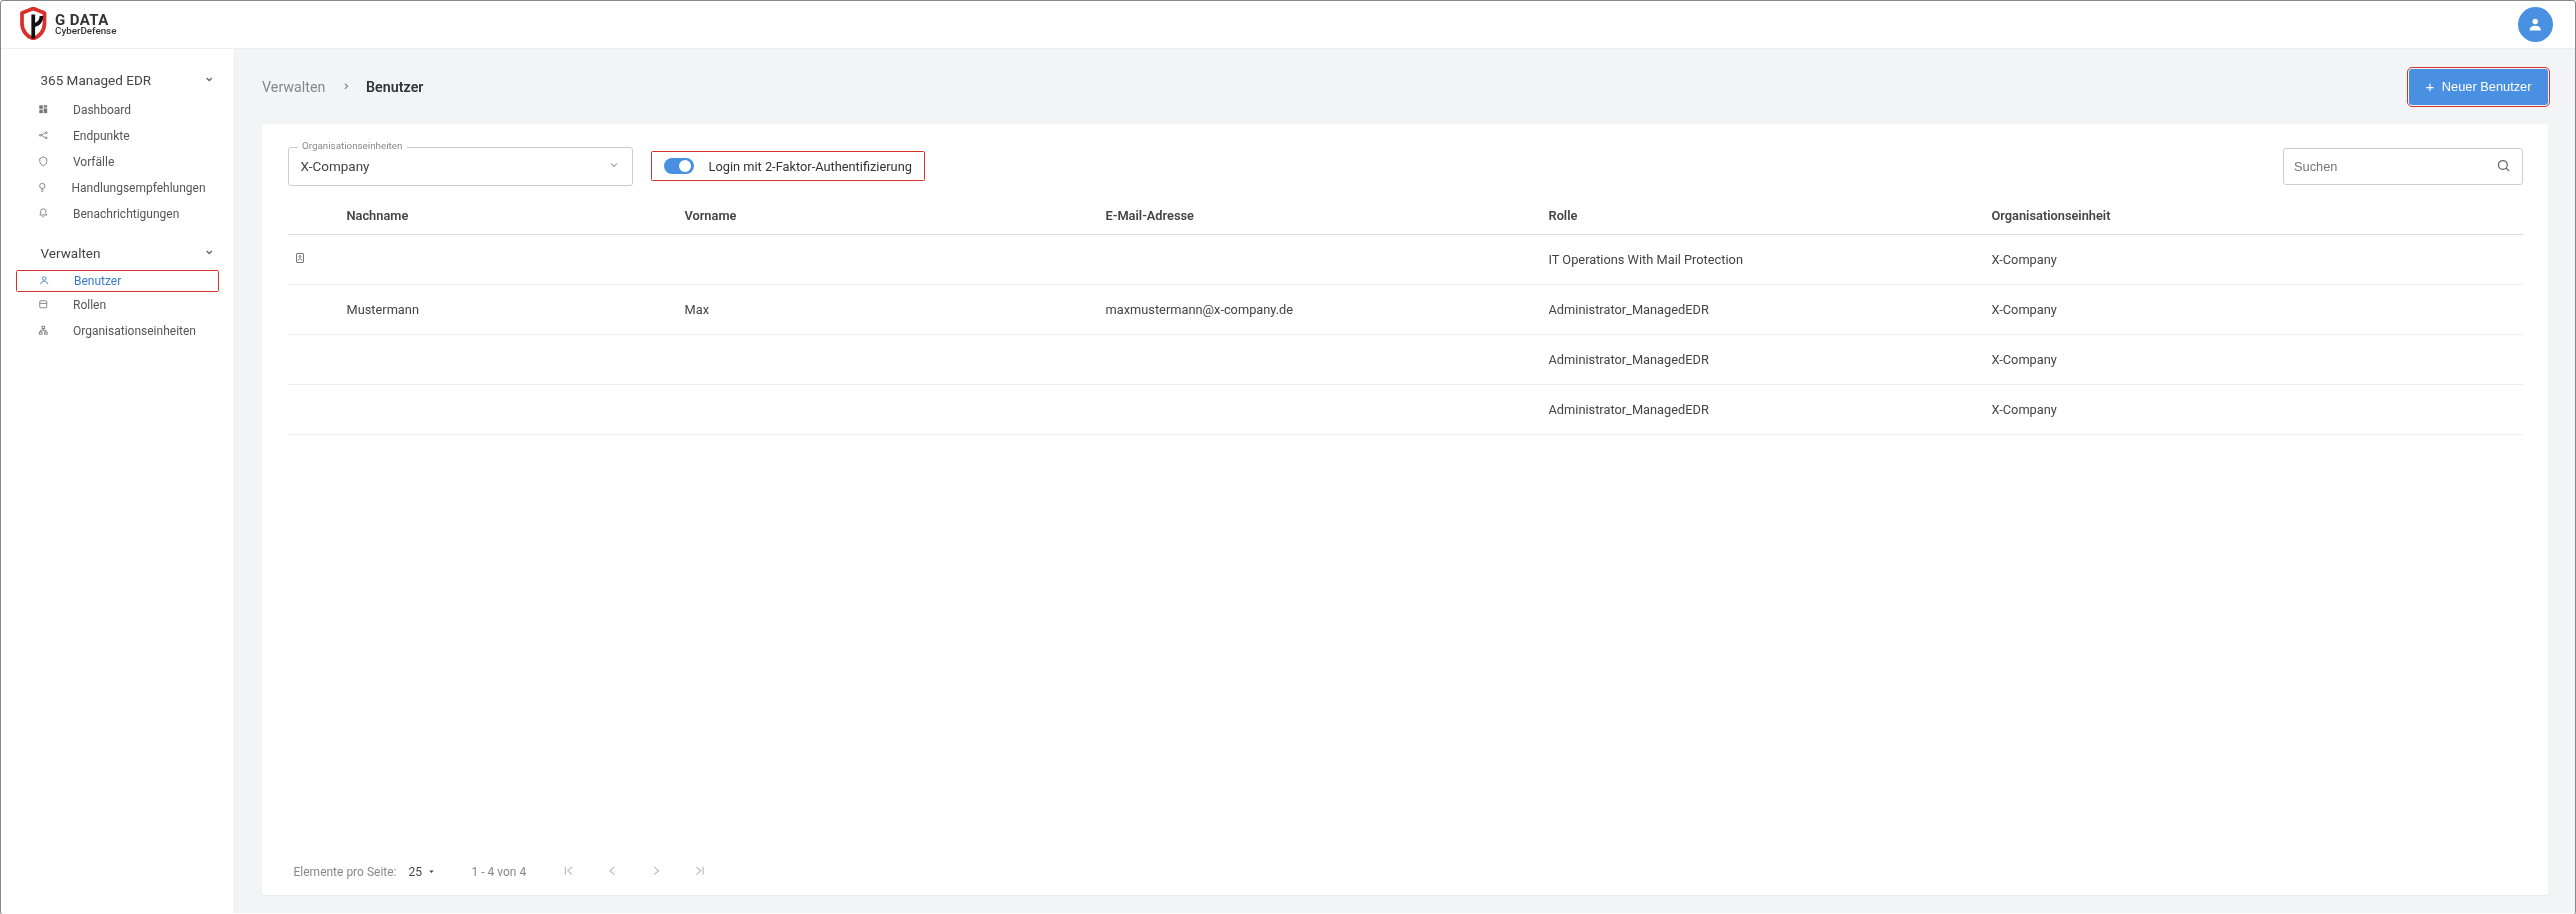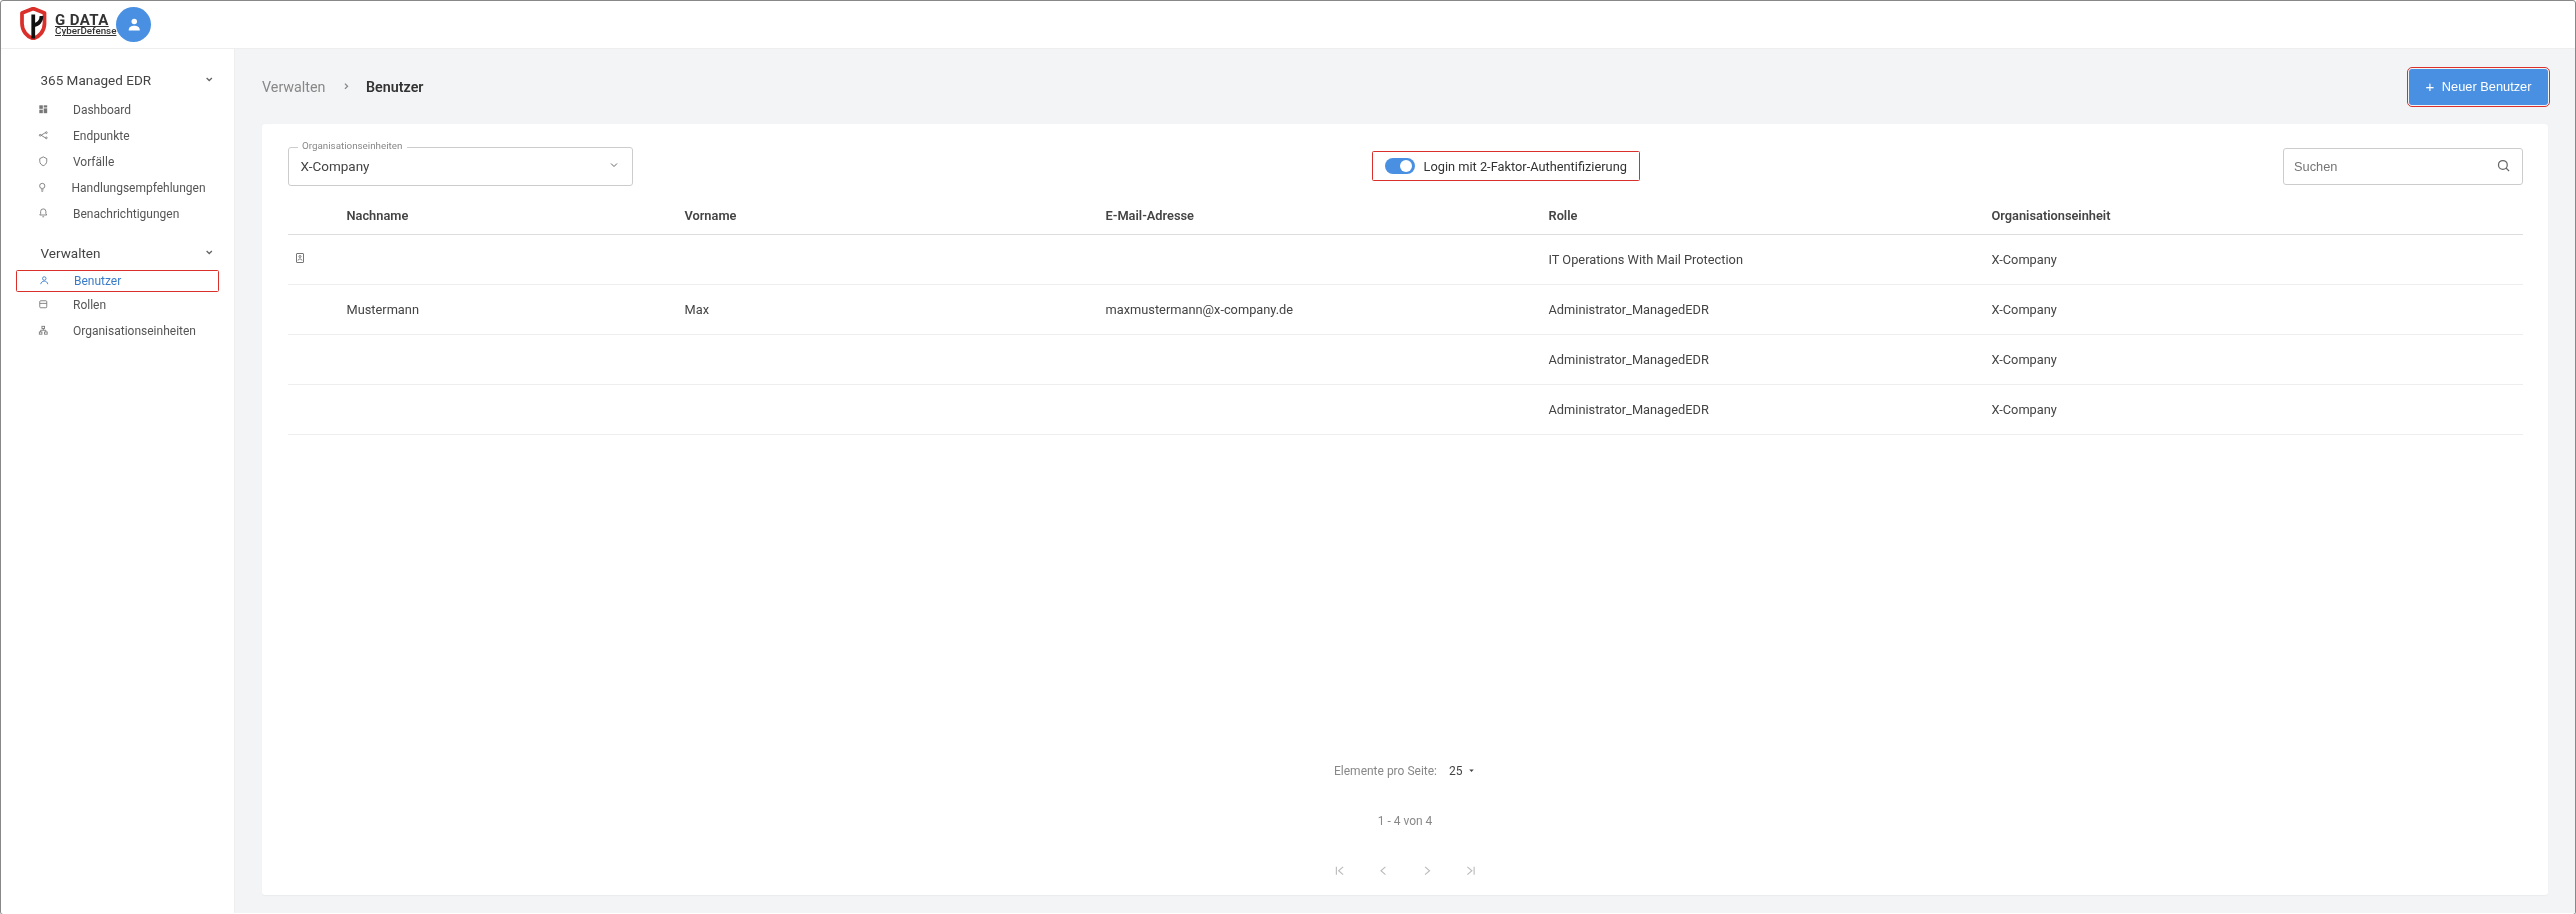--- a/index.html
+++ b/index.html
@@ -12,24 +12,23 @@
     height: 915px;
     overflow: hidden;
     border: 1.5px solid #888;
     border-radius: 3px;
   }
   
   .topbar {
     height: 48px;
     display: flex;
     align-items: center;
-    justify-content: flex-start;
+    justify-content: space-between;
     padding: 0 22.5px 0 18px;
     border-bottom: 0.8px solid #eee;
-    text-decoration: underline;
   }
   .brand { display:flex; align-items:center; gap:7.5px; }
   .brand-text { line-height:1; }
   .brand-text .line1 { font-weight:700; font-size:15px; letter-spacing:0.4px; }
   .brand-text .line2 { font-size:9.8px; font-weight:500; margin-top:-1.5px; }
   .avatar {
     width:35px; height:35px; border-radius:50%;
     background:#4a90e2; display:flex; align-items:center; justify-content:center;
     color:#fff;
   }
@@ -97,23 +96,22 @@
   .ou-select {
     position:relative; width:345px; border:0.8px solid #ccc; border-radius:3px;
     padding:10.5px 12px; font-size:13.5px; color:#444; display:flex; justify-content:space-between; align-items:center;
     cursor:pointer;
   }
   .ou-select .floating-label {
     position:absolute; top:-7.5px; left:9px; background:#fff; padding:0 4.5px;
     font-size:9.8px; color:#888;
   }
   .twofa-wrap {
-    display:flex; align-items:center; gap:9px; font-size:12.8px; color:#333;
+    display:flex; align-items:center; gap:15px; font-size:12.8px; color:#333;
     border:1.1px solid #d9302c; padding:6px 12px; border-radius:1.5px;
-    margin-left:721px;
   }
   .toggle {
     width:30px; height:16.5px; border-radius:9px; background:#4a90e2;
     position:relative; cursor:pointer;
   }
   .toggle .knob {
     width:12px; height:12px; border-radius:50%; background:#fff;
     position:absolute; top:2.3px; right:2.3px;
   }
   .search-box {
@@ -137,21 +135,21 @@
   .col-icon { width:53px; }
   .col-ln { width:338px; }
   .col-fn { width:421px; }
   .col-em { width:443px; }
   .col-role { width:443px; }
   .row-ico { color:#777; }
   
   .panel-spacer { flex:1; }
   .pagination {
     display:flex; align-items:center; gap:36px;
-    font-size:12px; color:#888; padding:12px 6px 6px 6px;flex-direction:column;
+    font-size:12px; color:#888; padding:12px 6px 6px 6px;
   }
   .pagination .pp { display:flex; align-items:center; gap:12px; }
   .pagination .pp .ppval { color:#444; display:flex; align-items:center; gap:4.5px; cursor:pointer; }
   .pagination .nav-icons { display:flex; align-items:center; gap:30px; color:#bbb; font-size:13.5px; }
   .pagination .nav-icons span { cursor:pointer; }
 </style>
 </head>
 <body>
 
 <div class="topbar">

